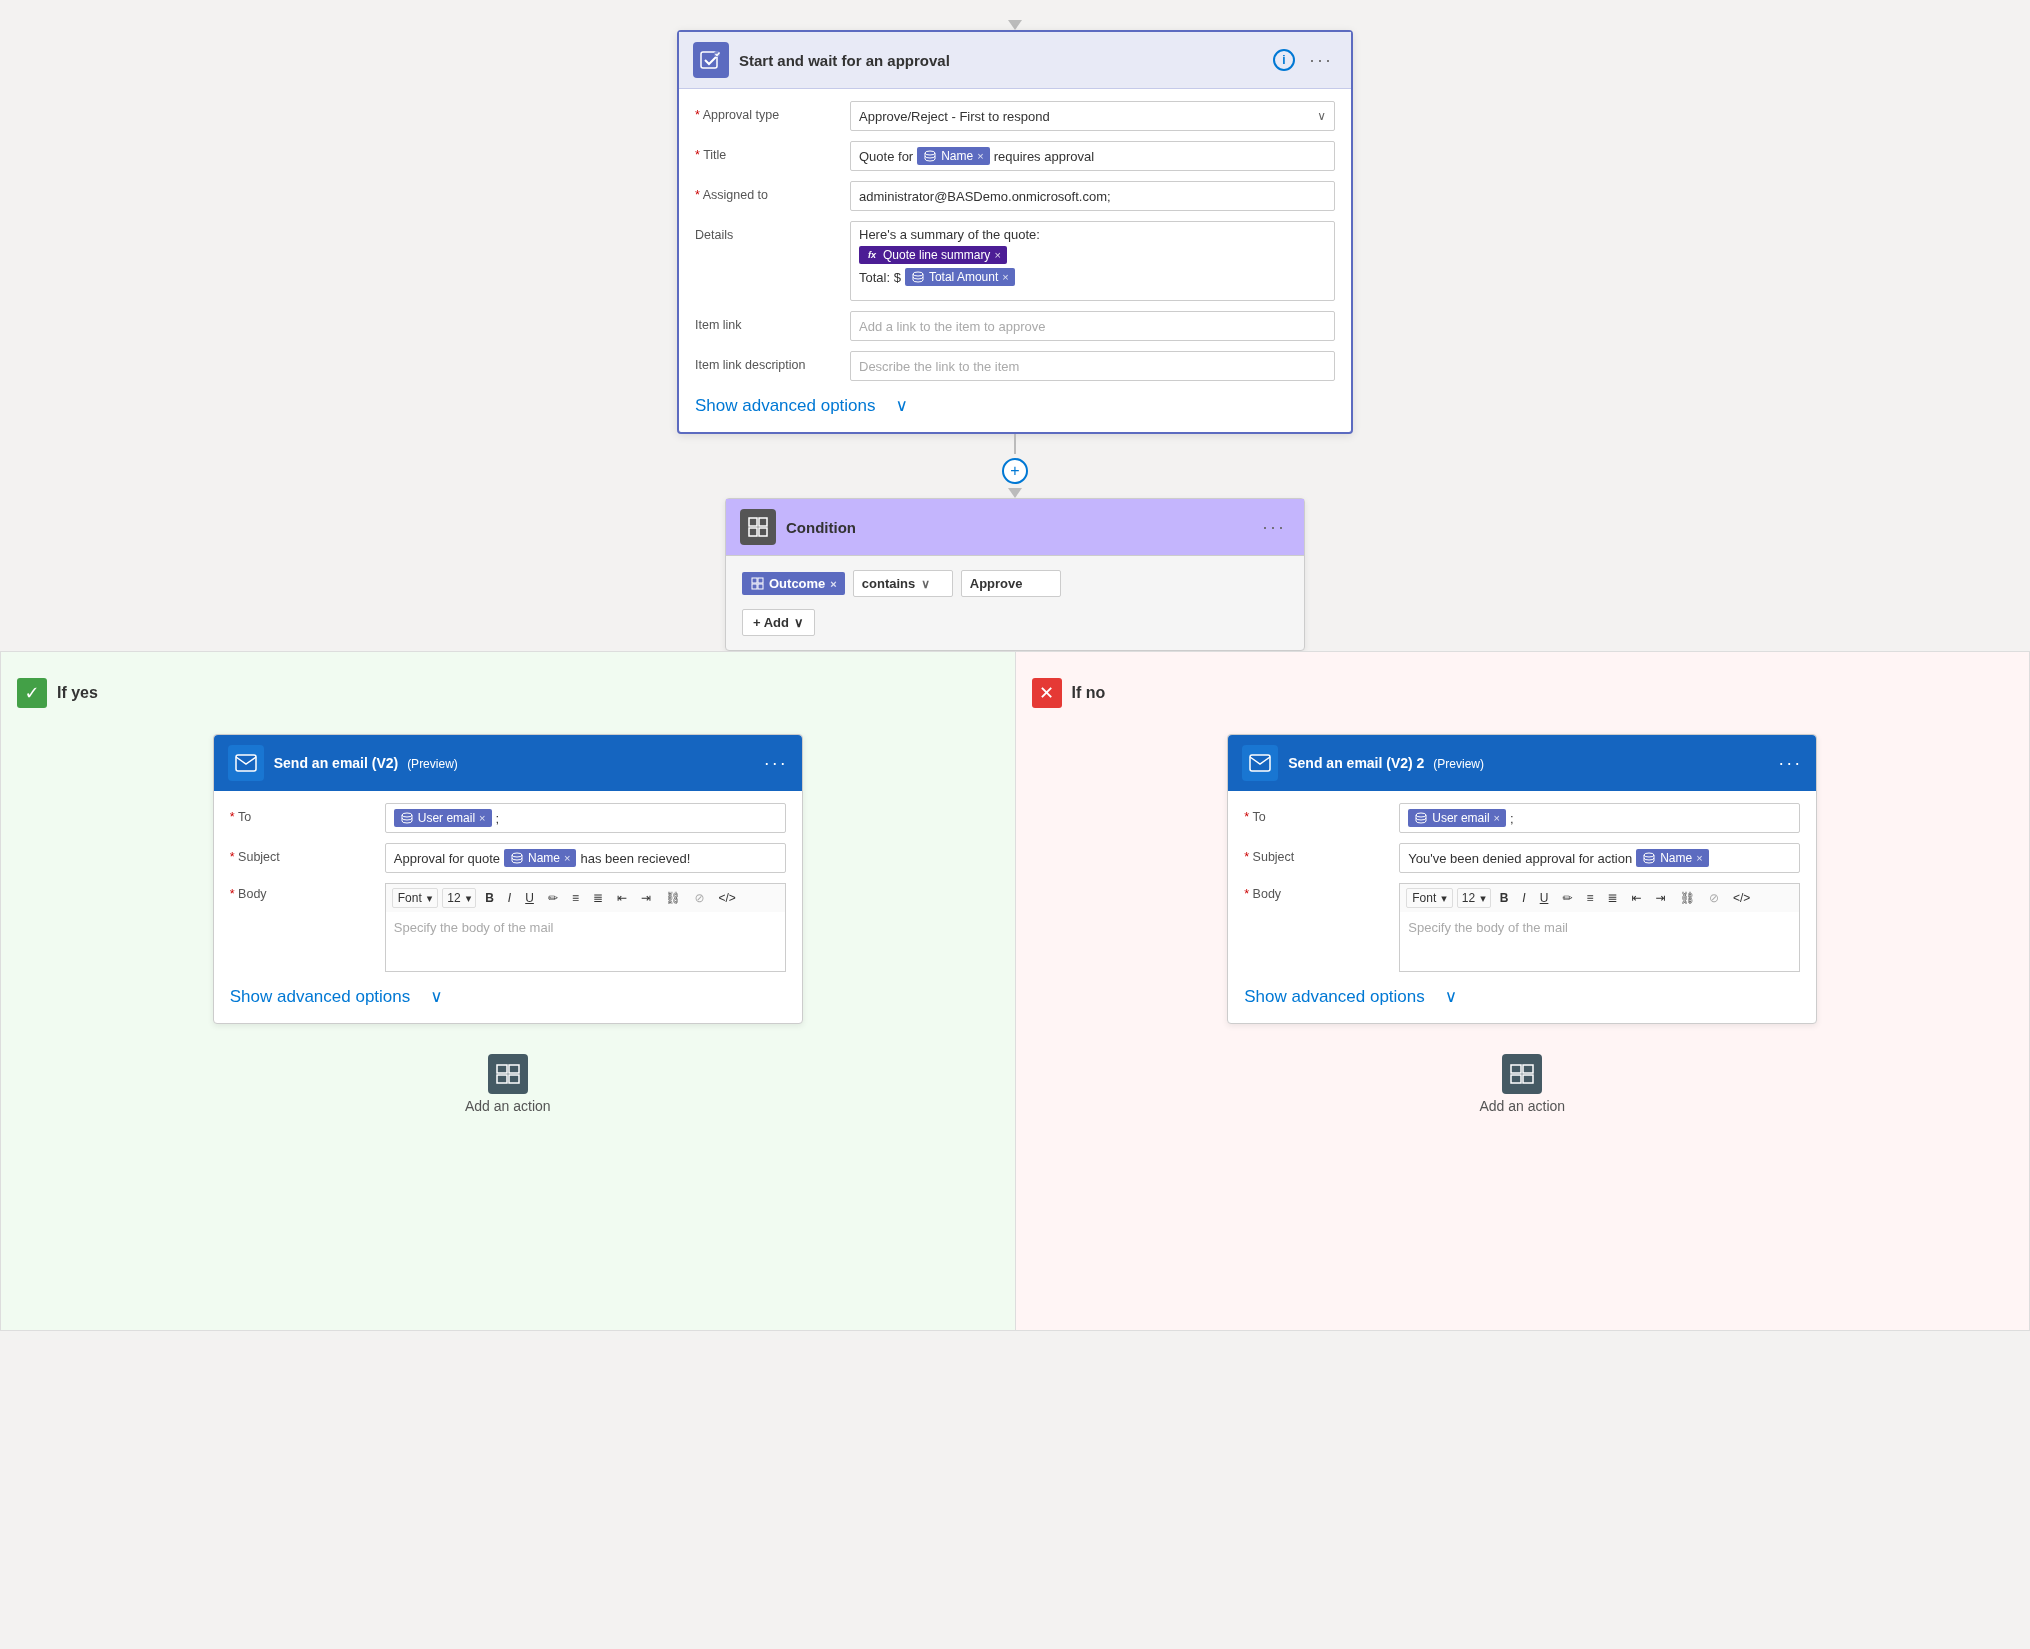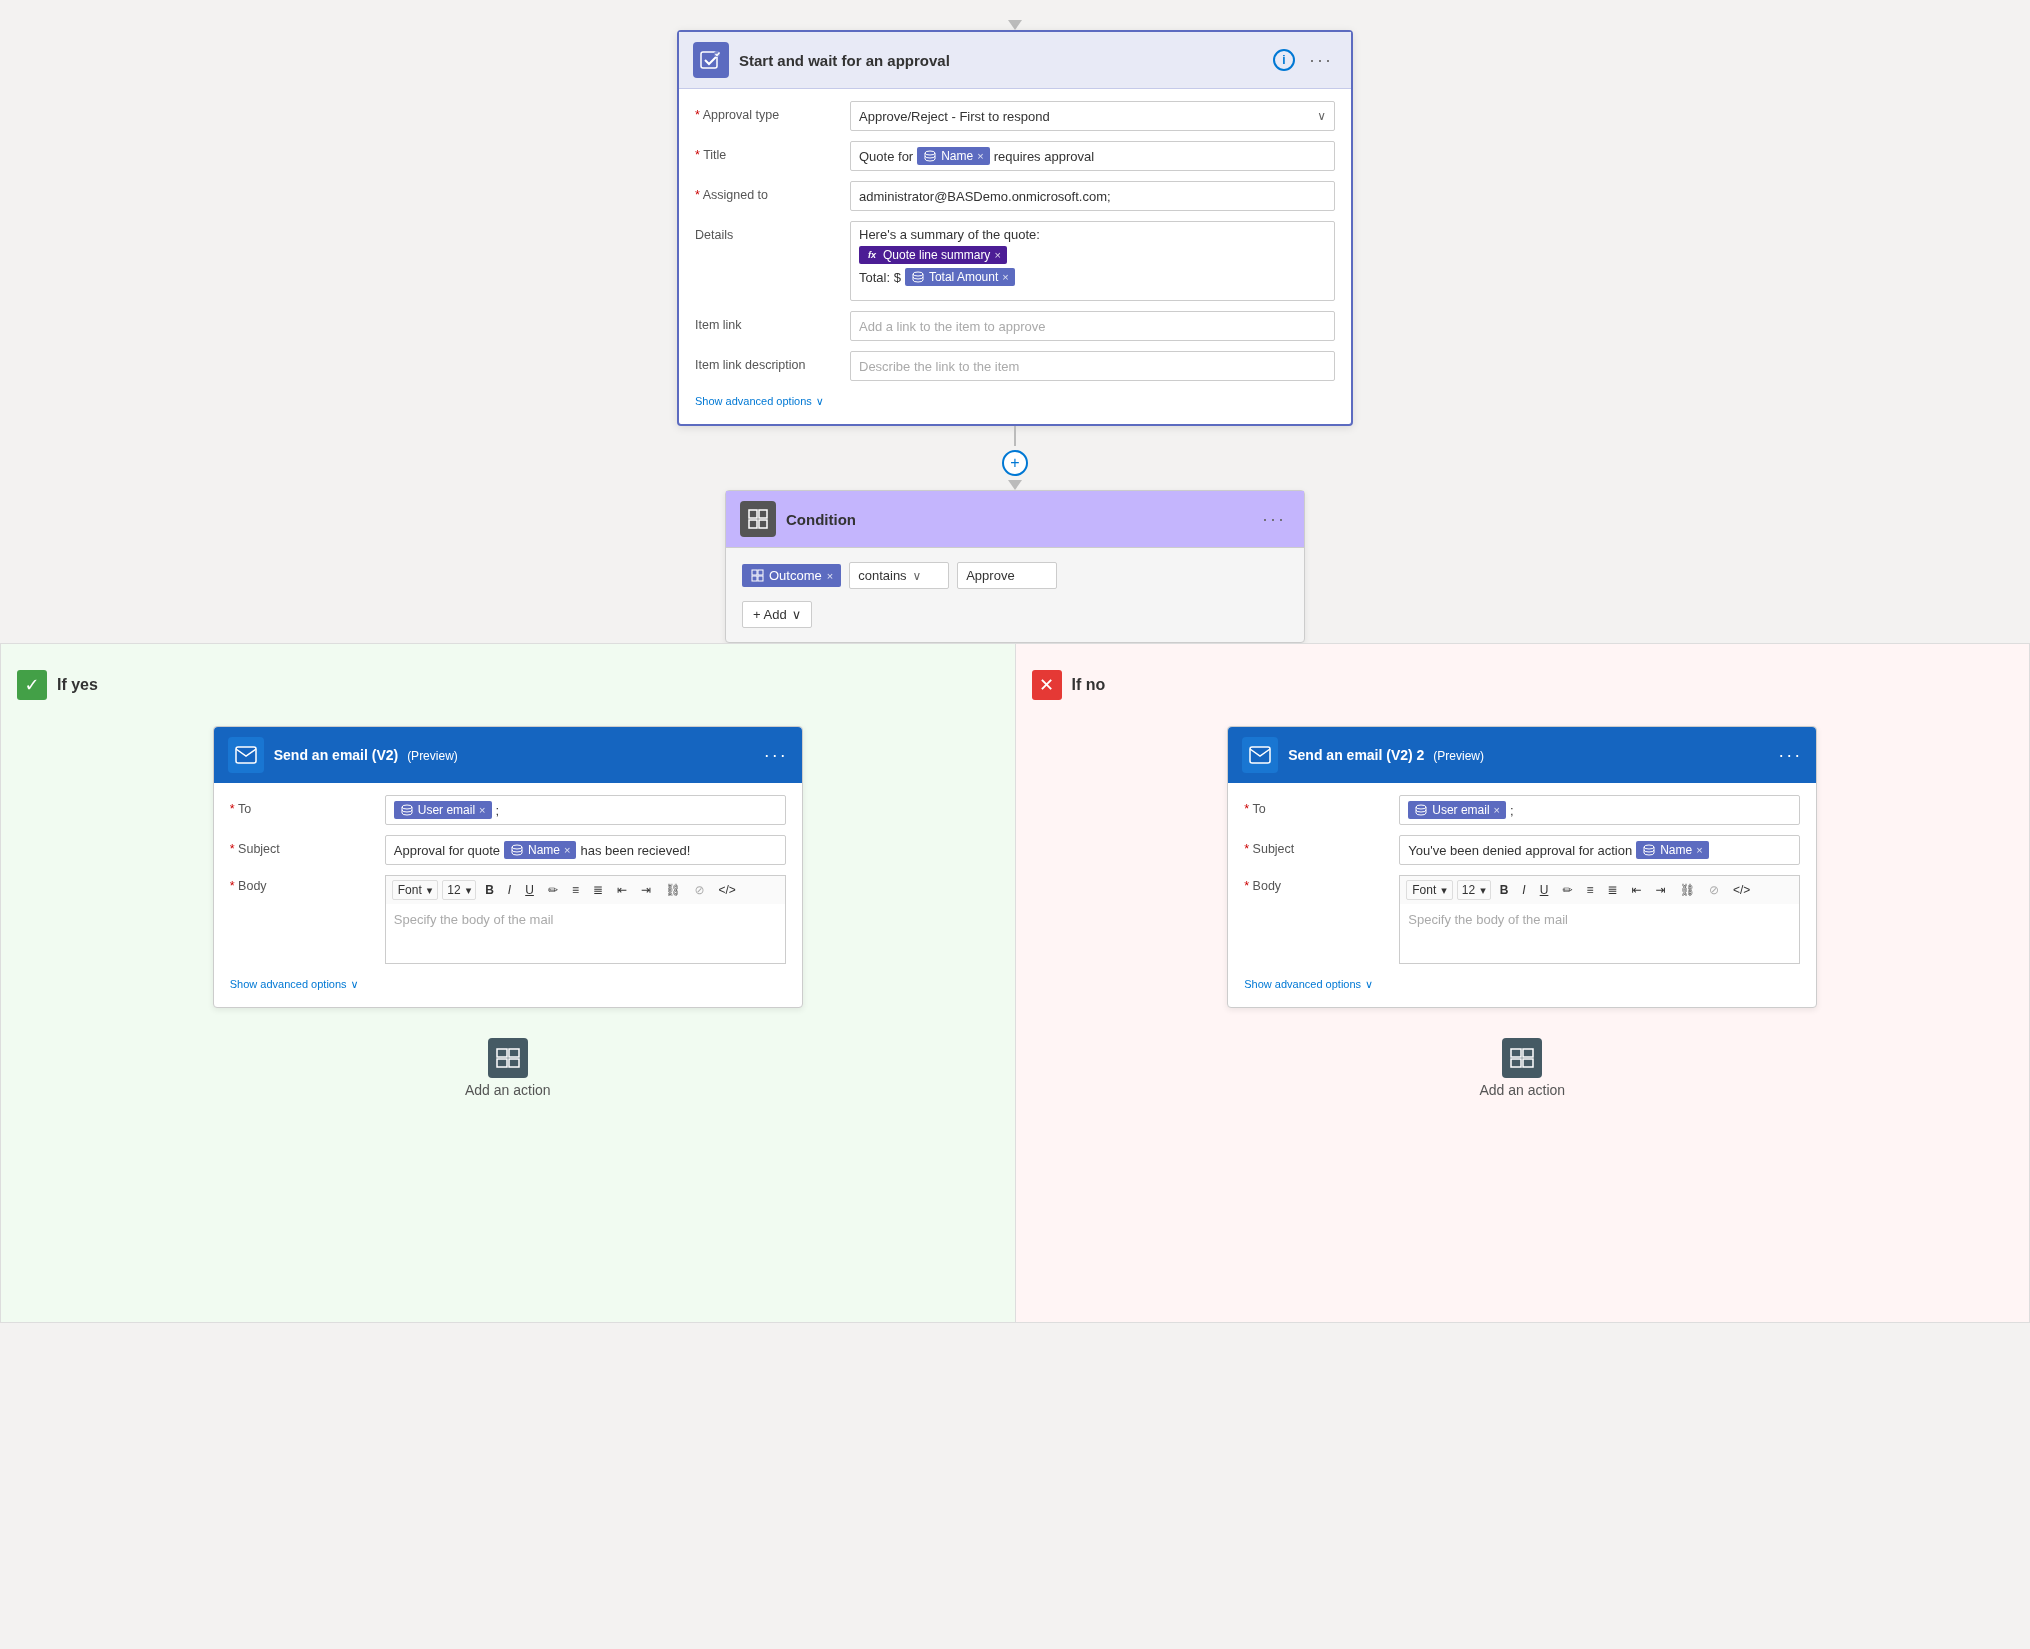--- a/index.html
+++ b/index.html
@@ -181,25 +181,25 @@
       font-size: 10px;
     }
     .token-x {
       cursor: pointer;
       font-size: 11px;
       opacity: 0.8;
     }
 
     .show-advanced {
       color: #0078d4;
-      font-size: 11px;
+      font-size: 17px;
       cursor: pointer;
       display: flex;
-      align-items: flex-start;
-      gap: 4px;
+      align-items: flex-end;
+      gap: 20px;
       margin-top: 6px;
       padding: 4px 0;
     }
 
     
     .condition-card {
       width: 580px;
       border: 1px solid #ccc;
       border-radius: 4px;
       background: #f5f5f5;
@@ -219,20 +219,21 @@
       background: #555;
       border-radius: 4px;
       display: flex;
       align-items: center;
       justify-content: center;
       color: white;
       font-size: 18px;
     }
     .condition-body {
       padding: 14px 16px;
+      font-weight: bold;
     }
     .condition-row {
       display: flex;
       align-items: center;
       gap: 8px;
     }
     .condition-token {
       display: inline-flex;
       align-items: center;
       gap: 5px;

